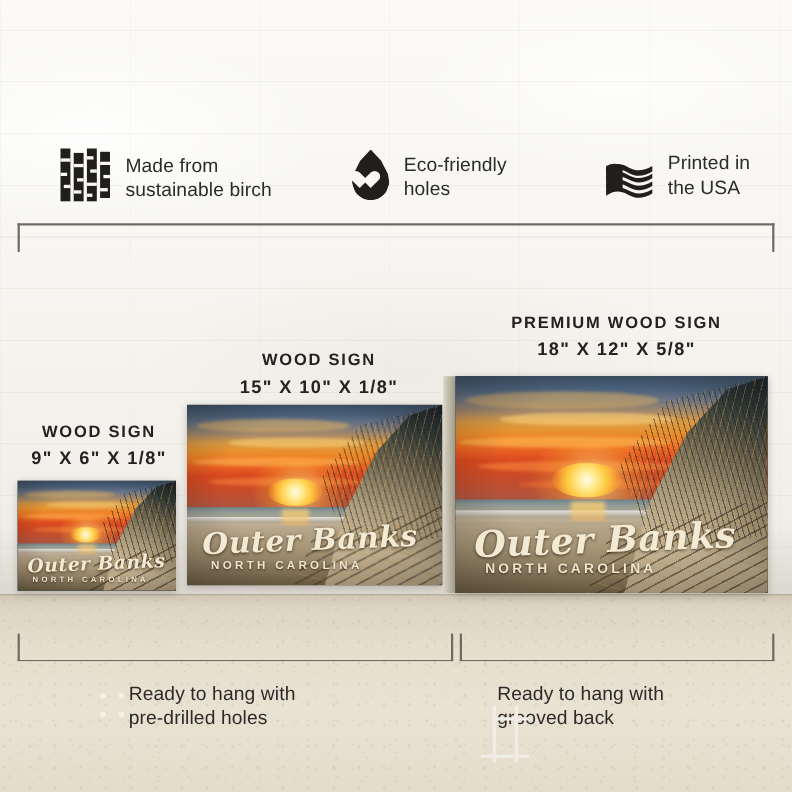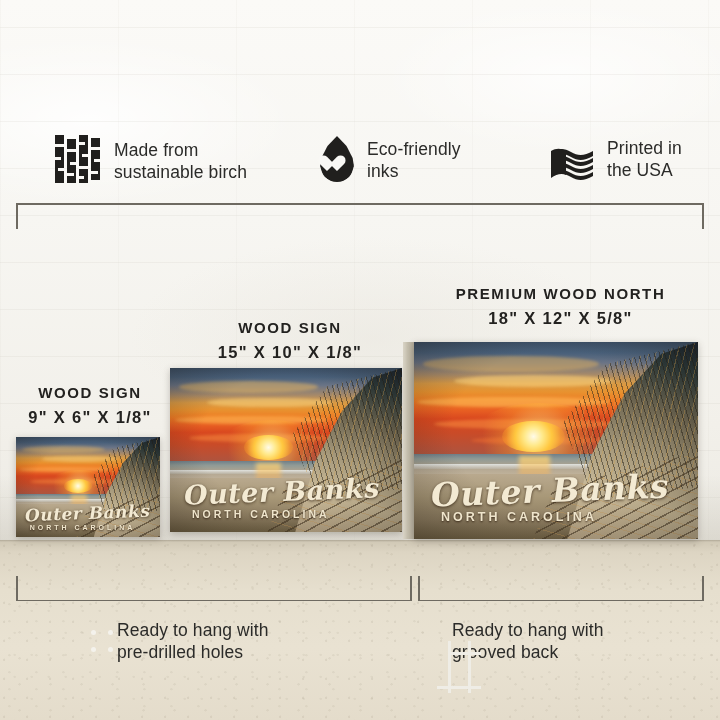--- a/index.html
+++ b/index.html
@@ -257,21 +257,21 @@
     </div>
 
     <div class="feature f2">
       <span class="feat-ico">
         <span class="drop">
           <span class="drop-b"></span>
           <span class="heart"></span>
         </span>
       </span>
       <span class="feat-txt">Eco-friendly
-inks</span>
+holes</span>
     </div>
 
     <div class="feature f3">
       <span class="feat-ico">
         <svg class="flag" viewBox="0 0 44 34" xmlns="http://www.w3.org/2000/svg">
           <path d="M1 6 C8 1, 14 1, 21 5 C28 9, 34 9, 43 4 L43 9 C34 14, 28 14, 21 10 C14 6, 8 6, 1 11 Z" fill="#201f1d"></path>
           <path d="M1 13 C8 8, 14 8, 21 12 C28 16, 34 16, 43 11 L43 15 C34 20, 28 20, 21 16 C14 12, 8 12, 1 17 Z" fill="#201f1d"></path>
           <path d="M1 20 C8 15, 14 15, 21 19 C28 23, 34 23, 43 18 L43 22 C34 27, 28 27, 21 23 C14 19, 8 19, 1 24 Z" fill="#201f1d"></path>
           <path d="M1 27 C8 22, 14 22, 21 26 C28 30, 34 30, 43 25 L43 29 C34 34, 28 34, 21 30 C14 26, 8 26, 1 31 Z" fill="#201f1d"></path>
           <path d="M1 4 C6 1, 11 1, 16 4 L16 28 C11 25, 6 25, 1 28 Z" fill="#201f1d"></path>
@@ -292,21 +292,21 @@
     <span class="ln1">WOOD SIGN</span>
     <span class="ln2">9" X 6" X 1/8"</span>
   </div>
 
   <div class="caption" style="left:190px; top:319px; width:200px;">
     <span class="ln1">WOOD SIGN</span>
     <span class="ln2">15" X 10" X 1/8"</span>
   </div>
 
   <div class="caption" style="left:453px; top:285px; width:215px;">
-    <span class="ln1">PREMIUM WOOD NORTH</span>
+    <span class="ln1">PREMIUM WOOD SIGN</span>
     <span class="ln2">18" X 12" X 5/8"</span>
   </div>
 
   <div class="sign" style="left:16px; top:437px; width:144px; height:100px;">
     <div class="face">
       <div class="art">
         <div class="sky"></div>
         <div class="cloudband" style="left:4%;  top:9%;  width:58%; height:7%;  background:rgba(224,176,96,.55);"></div>
         <div class="cloudband" style="left:18%; top:19%; width:52%; height:6%;  background:rgba(248,206,120,.55);"></div>
         <div class="cloudband" style="left:2%;  top:30%; width:64%; height:5%;  background:rgba(255,186,86,.55);"></div>

